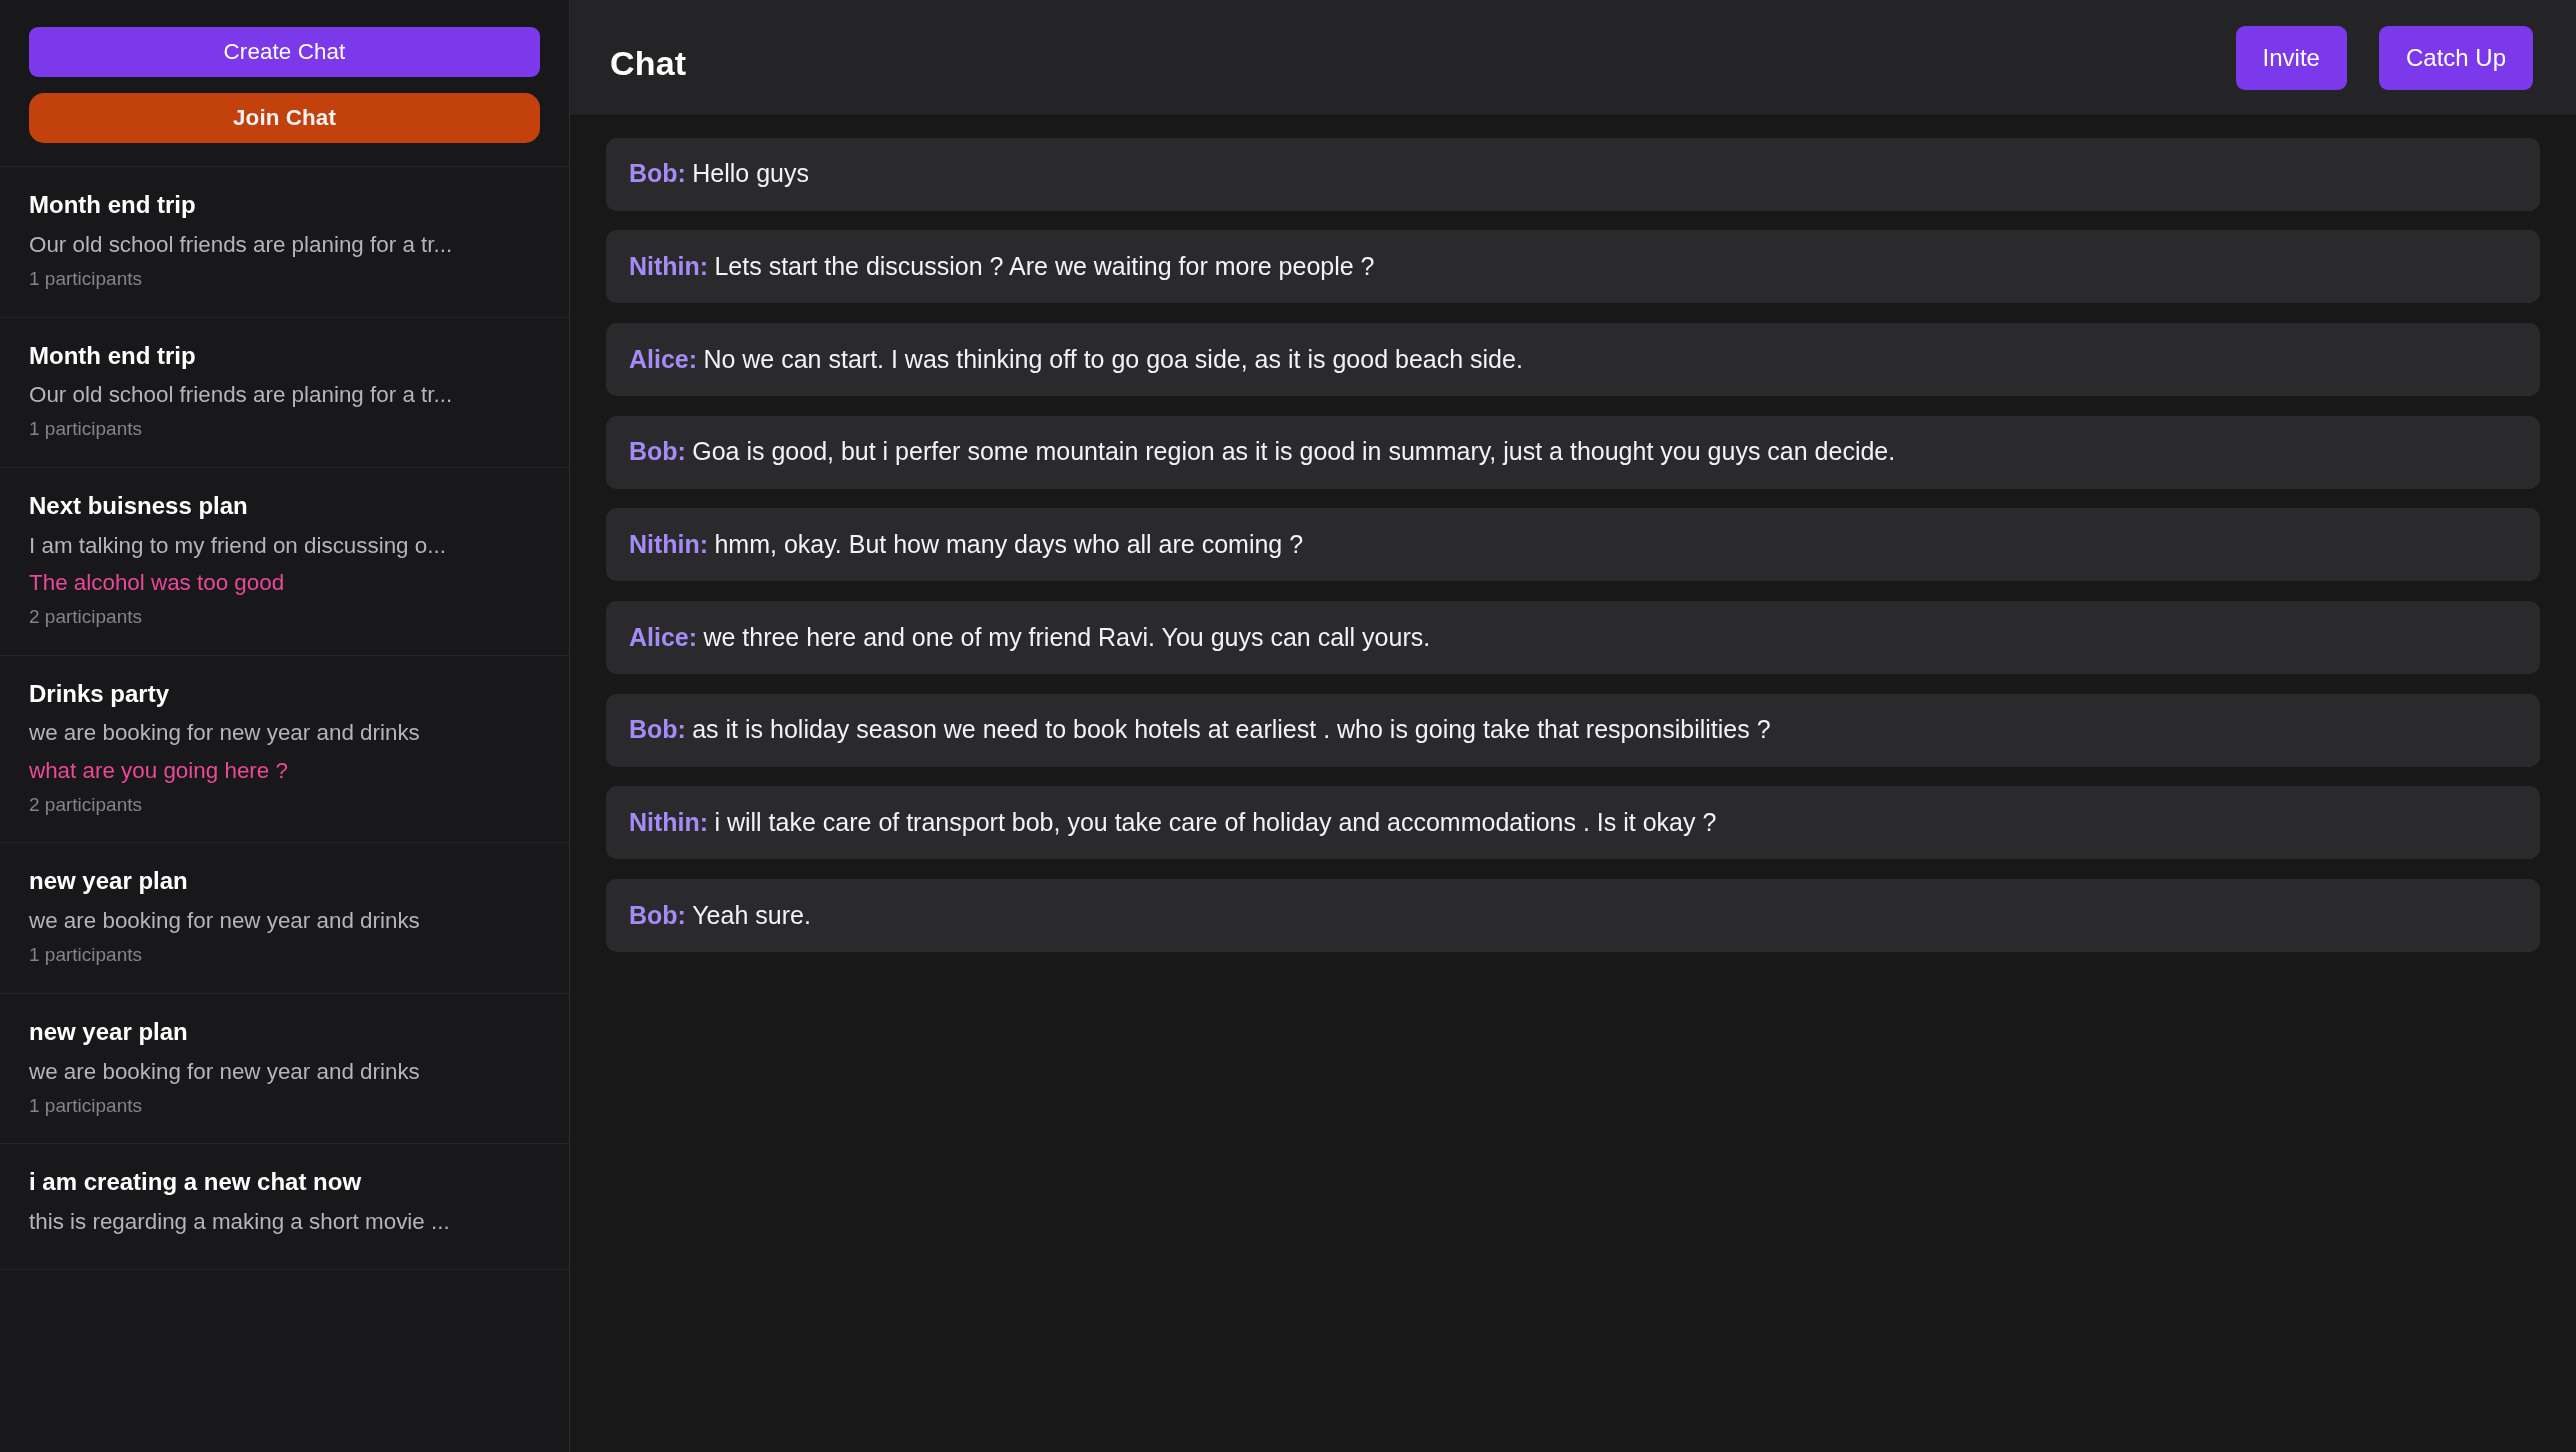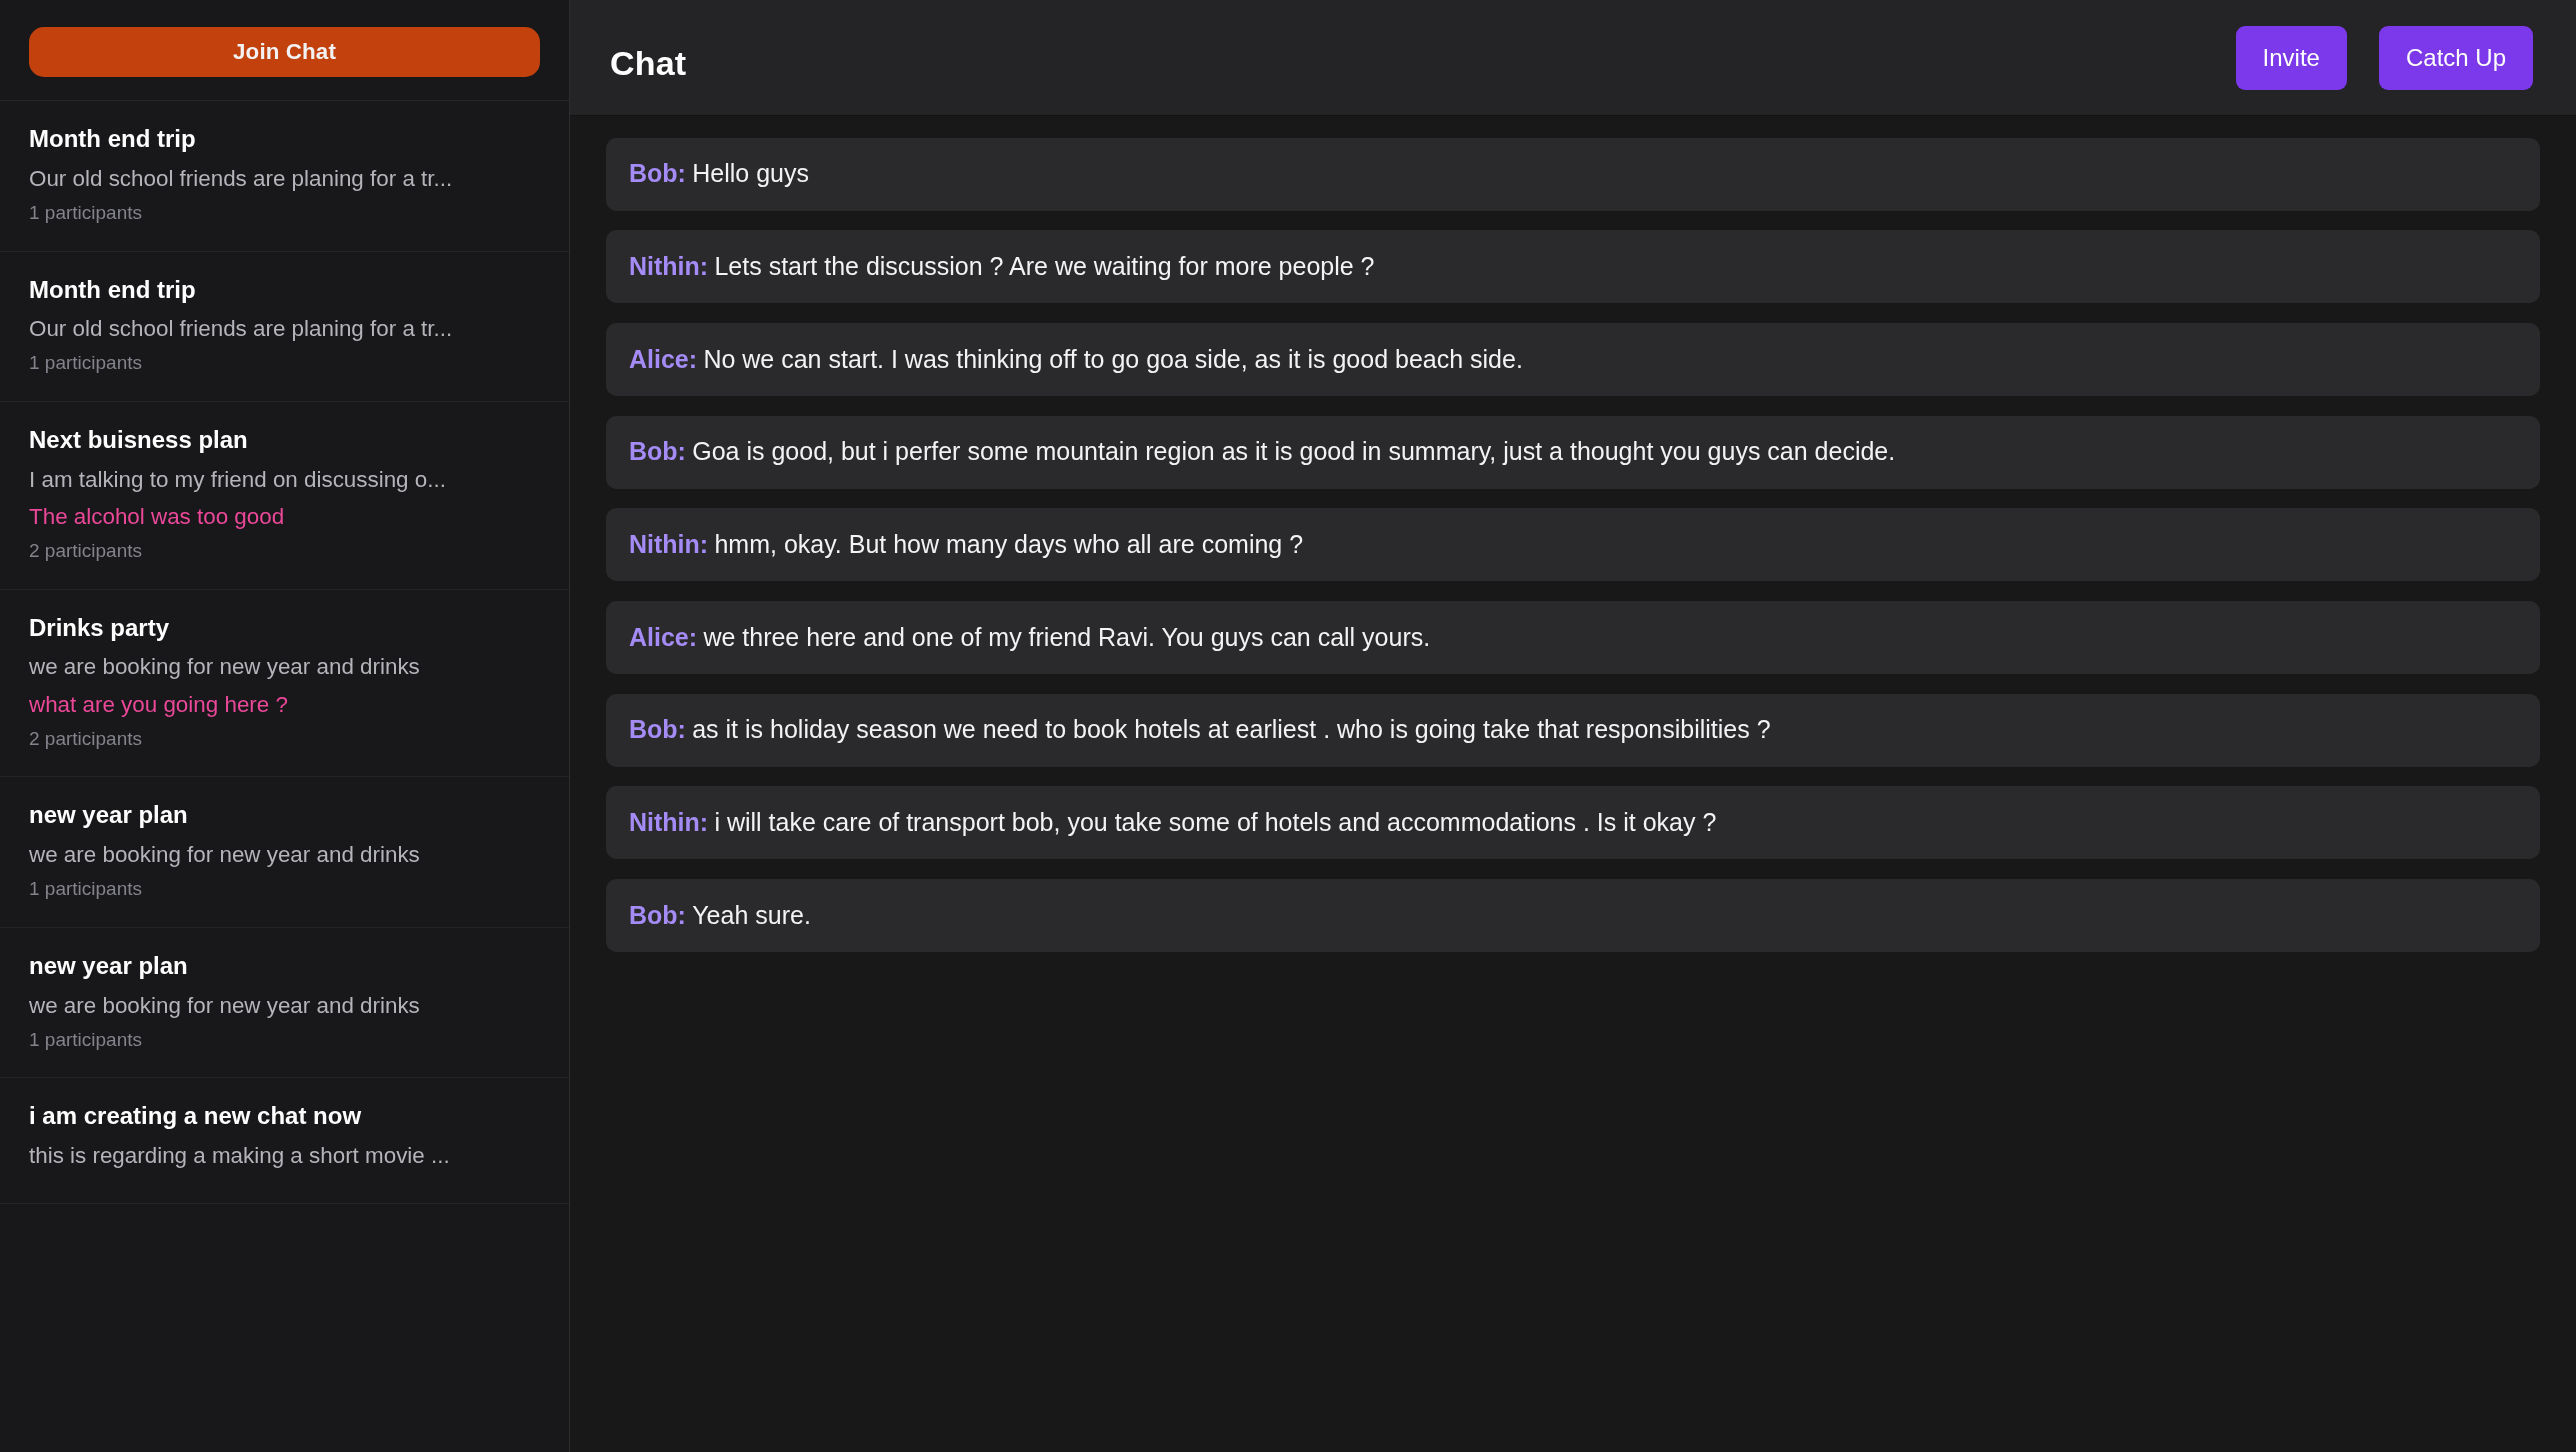--- a/index.html
+++ b/index.html
@@ -226,20 +226,21 @@
     cursor: pointer;
   }
 </style>
 </head>
 <body>
 
 <div id="app">
 
   <aside id="sidebar">
     <div class="sidebar-actions">
+      <button class="btn-create">Create Chat</button>
       <button class="btn-join">Join Chat</button>
     </div>
     <div class="chat-list">
         <div class="chat-item">
           <div class="chat-item-title">Month end trip</div>
           <div class="chat-item-desc">Our old school friends are planing for a tr...</div>
           <div class="chat-item-participants">1 participants</div>
         </div>
         <div class="chat-item">
           <div class="chat-item-title">Month end trip</div>
@@ -301,21 +302,21 @@
         <div class="message">
           <div class="message-line"><span class="message-sender">Nithin:</span><span>hmm, okay. But how many days who all are coming ?</span></div>
         </div>
         <div class="message">
           <div class="message-line"><span class="message-sender">Alice:</span><span>we three here and one of my friend Ravi. You guys can call yours.</span></div>
         </div>
         <div class="message">
           <div class="message-line"><span class="message-sender">Bob:</span><span>as it is holiday season we need to book hotels at earliest . who is going take that responsibilities ?</span></div>
         </div>
         <div class="message">
-          <div class="message-line"><span class="message-sender">Nithin:</span><span>i will take care of transport bob, you take some of hotels and accommodations . Is it okay ?</span></div>
+          <div class="message-line"><span class="message-sender">Nithin:</span><span>i will take care of transport bob, you take care of holiday and accommodations . Is it okay ?</span></div>
         </div>
         <div class="message">
           <div class="message-line"><span class="message-sender">Bob:</span><span>Yeah sure.</span></div>
         </div>
       </div>
 
 
   </section>
 </div>
 

